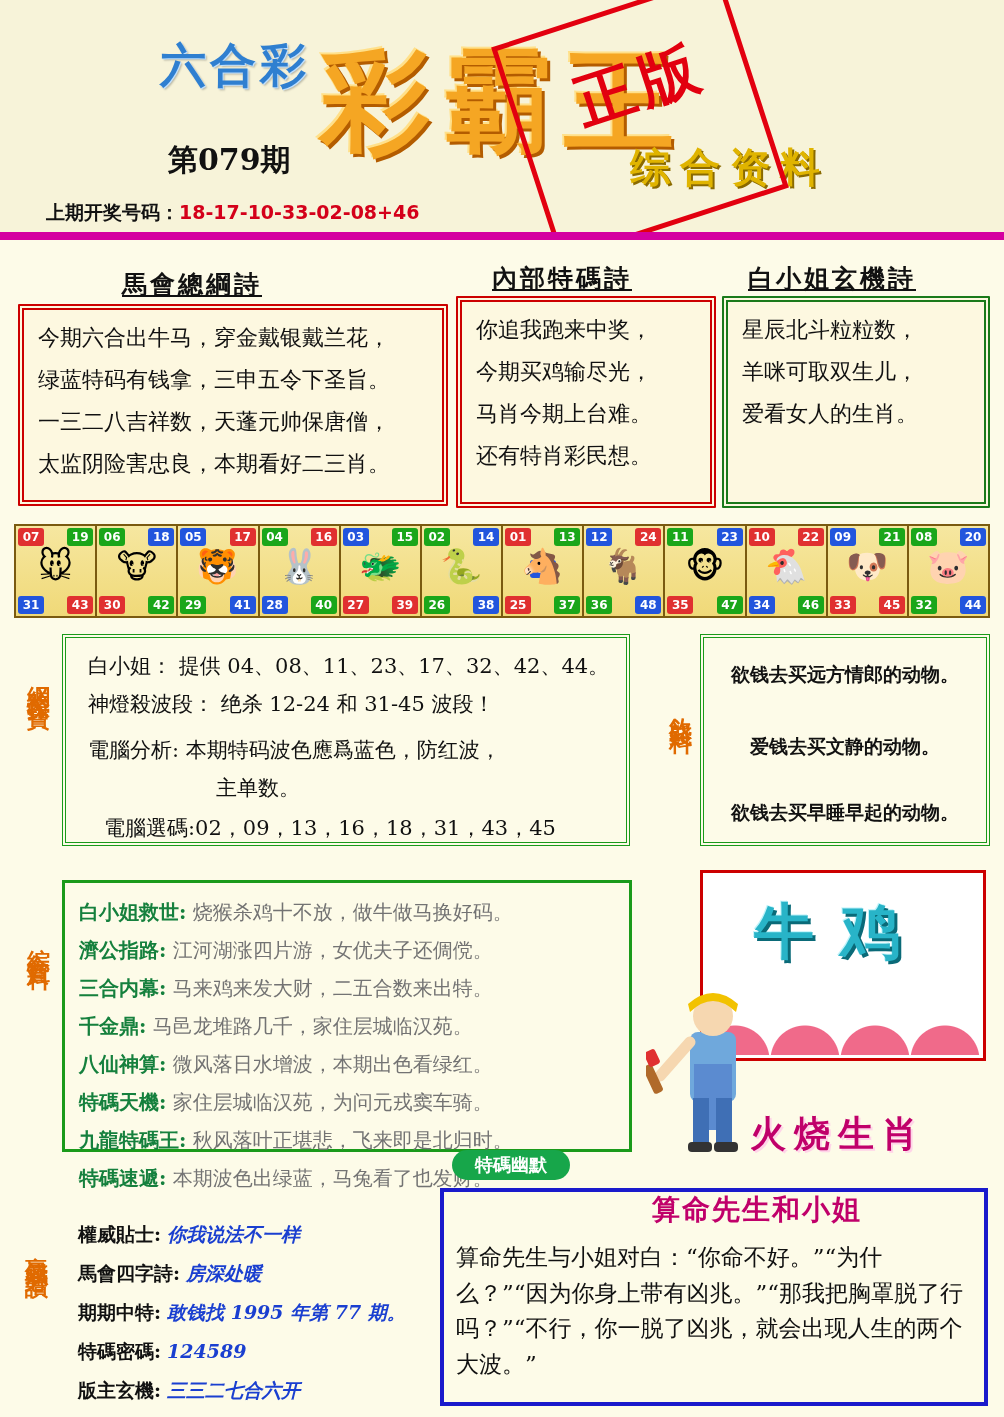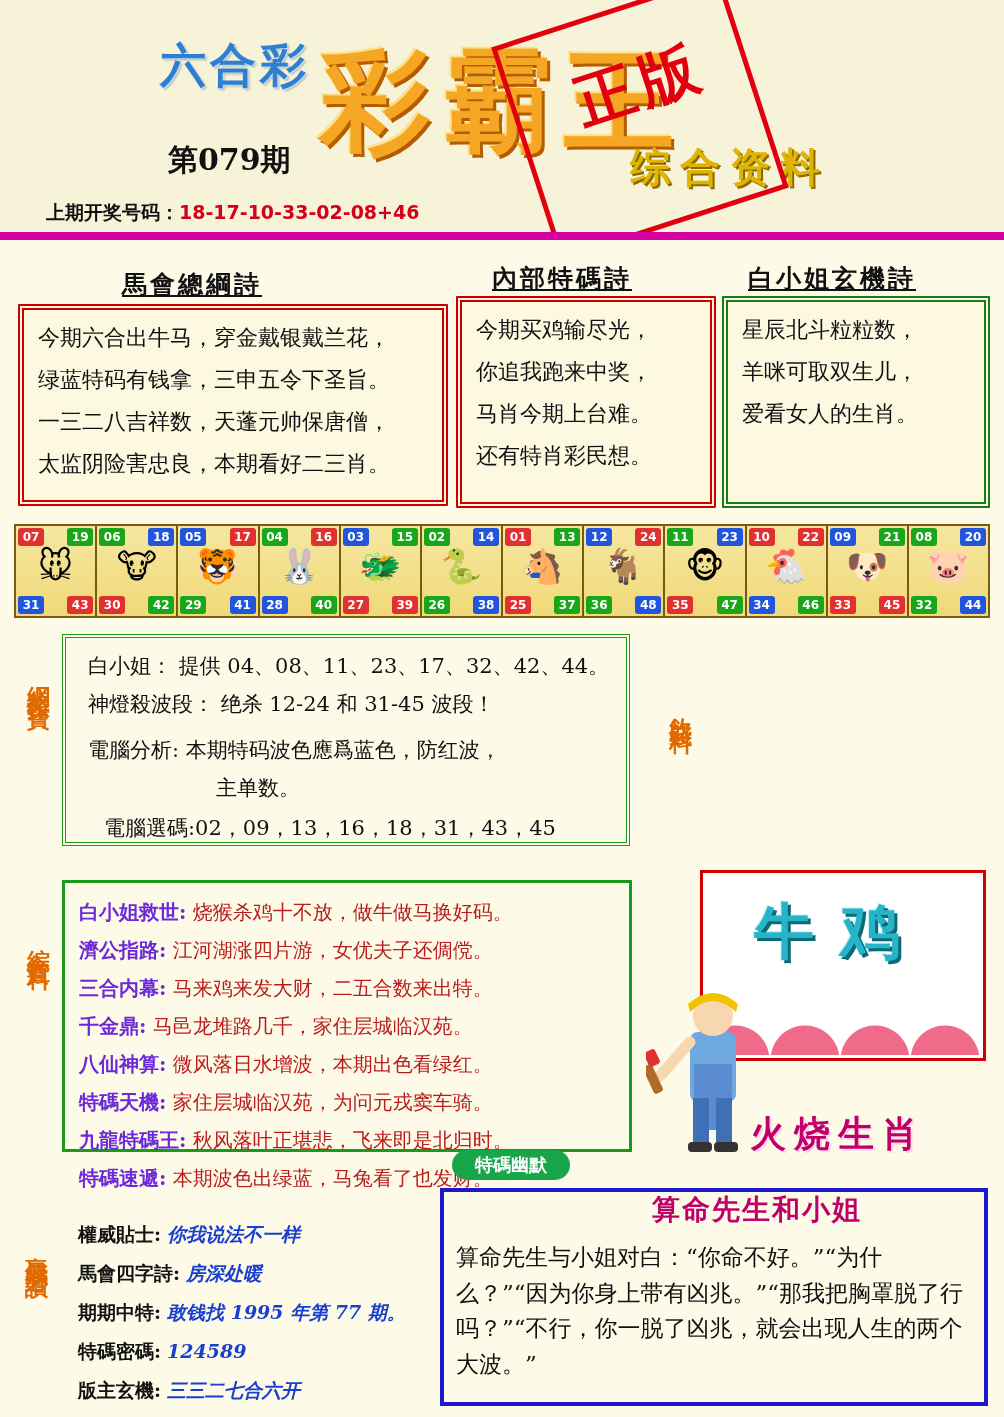--- a/index.html
+++ b/index.html
@@ -64,22 +64,22 @@
   .mbox{position:absolute;border:4px double #1a9a1a;box-sizing:border-box;background:#fdfbe8;}
   .mline{font-size:21px;color:#111;font-family:"DejaVu Serif","Liberation Serif",serif;white-space:nowrap;}
 
   .rbox{position:absolute;border:4px double #1a9a1a;box-sizing:border-box;background:#fdfbe8;}
   .rline{font-size:19px;font-weight:bold;color:#111;text-align:center;
     font-family:"DejaVu Serif","Liberation Serif",serif;}
 
   
   .cbox{position:absolute;border:3px solid #1a9a1a;box-sizing:border-box;background:#fdfbe8;padding:10px 14px;}
   .crow{font-size:20px;line-height:1.9;white-space:nowrap;font-family:"DejaVu Serif","Liberation Serif",serif;}
-  .ckey{color:#6d28d9;font-weight:bold;}
-  .cval{color:#b91c1c;}
+  .ckey{color:#15803d;font-weight:bold;}
+  .cval{color:#737373;}
 
   
   .art{position:absolute;left:640px;top:862px;width:352px;height:300px;overflow:hidden;}
   .art-board{position:absolute;left:60px;top:8px;width:280px;height:185px;background:#fff;border:3px solid #c00;}
   .art-word{position:absolute;top:30px;width:280px;text-align:center;font-size:60px;font-weight:bold;
     font-family:"DejaVu Serif","Liberation Serif",serif;color:#28b4c8;
     text-shadow:3px 3px 0 #0a6a78,-1px -1px 0 #bff3fa;letter-spacing:26px;}
   .art-wave{position:absolute;left:60px;top:118px;width:280px;height:75px;background:
     radial-gradient(circle at 35px 80px,#f06a8a 34px,transparent 35px),
     radial-gradient(circle at 105px 80px,#f06a8a 34px,transparent 35px),
@@ -131,22 +131,22 @@
   <div class="poem-title" style="left:748px;top:262px;">白小姐玄機詩</div>
 
   <div class="poem-box" style="left:18px;top:304px;width:430px;height:202px;">
     <p>今期六合出牛马，穿金戴银戴兰花，</p>
     <p>绿蓝特码有钱拿，三申五令下圣旨。</p>
     <p>一三二八吉祥数，天蓬元帅保唐僧，</p>
     <p>太监阴险害忠良，本期看好二三肖。</p>
   </div>
 
   <div class="poem-box" style="left:456px;top:296px;width:260px;height:212px;">
+    <p>你追我跑来中奖，</p>
     <p>今期买鸡输尽光，</p>
-    <p>你追我跑来中奖，</p>
     <p>马肖今期上台难。</p>
     <p>还有特肖彩民想。</p>
   </div>
 
   <div class="poem-box green" style="left:722px;top:296px;width:268px;height:212px;">
     <p>星辰北斗粒粒数，</p>
     <p>羊咪可取双生儿，</p>
     <p>爱看女人的生肖。</p>
   </div>
 
@@ -241,20 +241,25 @@
   <div class="vlabel" style="left:24px;top:668px;color:#e06a00;">網路探寶</div>
   <div class="mbox" style="left:62px;top:634px;width:568px;height:212px;">
     <div class="mline" style="position:absolute;left:22px;top:14px;">白小姐：  提供 04、08、11、23、17、32、42、44。</div>
     <div class="mline" style="position:absolute;left:22px;top:52px;">神燈殺波段：  绝杀 12-24 和 31-45 波段！</div>
     <div class="mline" style="position:absolute;left:22px;top:98px;">電腦分析: 本期特码波色應爲蓝色，防红波，</div>
     <div class="mline" style="position:absolute;left:150px;top:136px;">主单数。</div>
     <div class="mline" style="position:absolute;left:38px;top:176px;">電腦選碼:02，09，13，16，18，31，43，45</div>
   </div>
 
   <div class="vlabel" style="left:666px;top:700px;color:#e06a00;">飲錢料</div>
+  <div class="rbox" style="left:700px;top:634px;width:290px;height:212px;">
+    <div class="rline" style="position:absolute;left:0;right:0;top:24px;">欲钱去买远方情郎的动物。</div>
+    <div class="rline" style="position:absolute;left:0;right:0;top:96px;">爱钱去买文静的动物。</div>
+    <div class="rline" style="position:absolute;left:0;right:0;top:162px;">欲钱去买早睡早起的动物。</div>
+  </div>
 
   <div class="vlabel" style="left:24px;top:930px;color:#e06a00;">綜合資料</div>
   <div class="cbox" style="left:62px;top:880px;width:570px;height:272px;">
     <div class="crow"><span class="ckey">白小姐救世:</span> <span class="cval">烧猴杀鸡十不放，做牛做马换好码。</span></div>
     <div class="crow"><span class="ckey">濟公指路:</span> <span class="cval">江河湖涨四片游，女优夫子还倜傥。</span></div>
     <div class="crow"><span class="ckey">三合内幕:</span> <span class="cval">马来鸡来发大财，二五合数来出特。</span></div>
     <div class="crow"><span class="ckey">千金鼎:</span> <span class="cval">马邑龙堆路几千，家住层城临汉苑。</span></div>
     <div class="crow"><span class="ckey">八仙神算:</span> <span class="cval">微风落日水增波，本期出色看绿红。</span></div>
     <div class="crow"><span class="ckey">特碼天機:</span> <span class="cval">家住层城临汉苑，为问元戎窦车骑。</span></div>
     <div class="crow"><span class="ckey">九龍特碼王:</span> <span class="cval">秋风落叶正堪悲，飞来即是北归时。</span></div>

